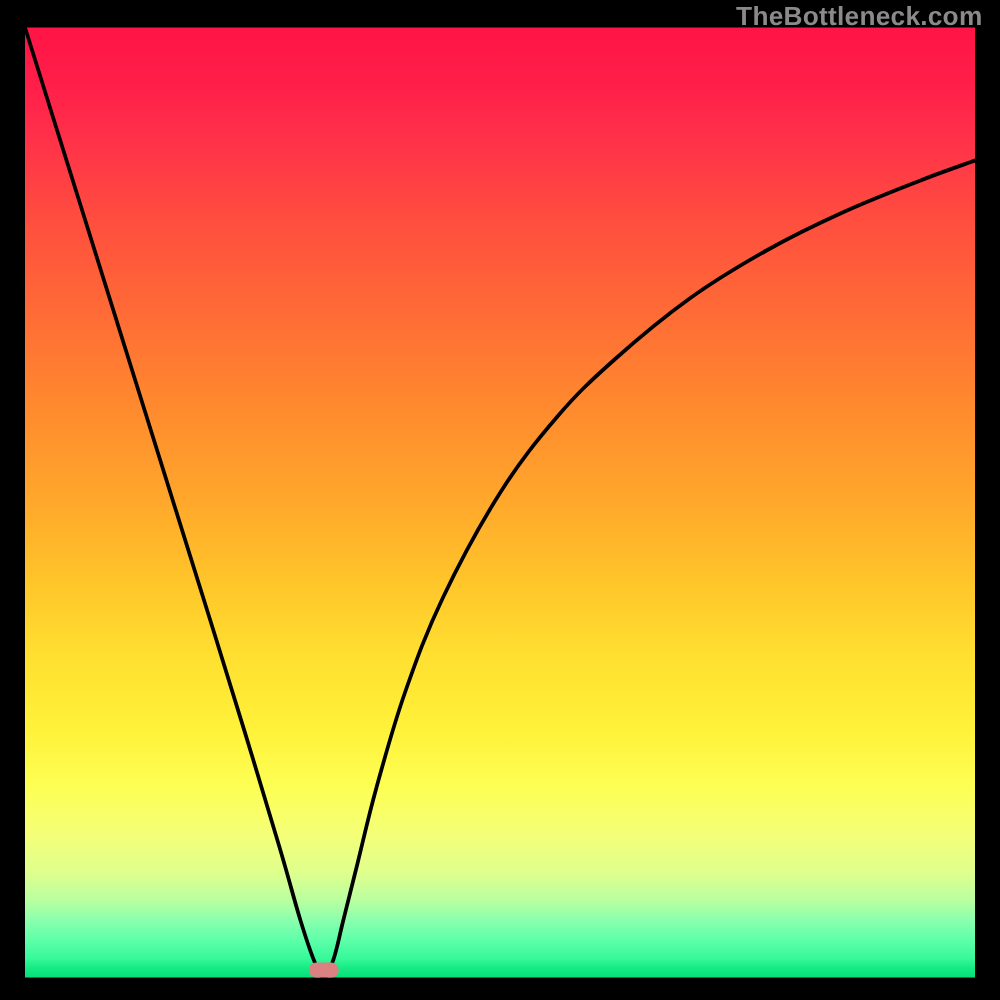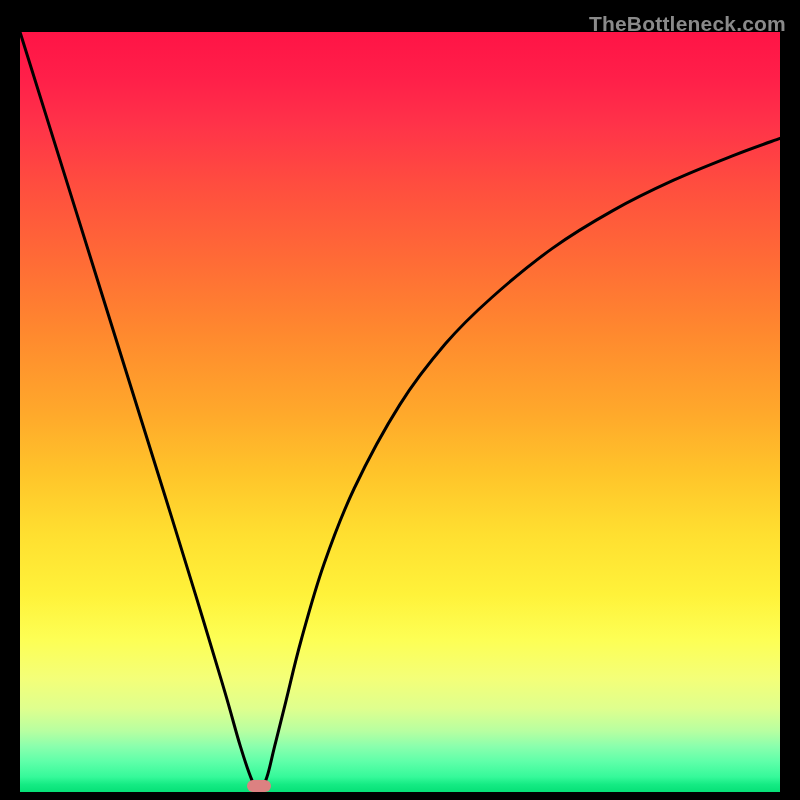--- a/index.html
+++ b/index.html
@@ -8,21 +8,20 @@
     width: 800px;
     height: 800px;
     background: #000;
     overflow: hidden;
   }
   .container {
     position: relative;
     width: 800px;
     height: 604px;
     background: #000;
-    margin-top: 10px;
   }
   .watermark {
     position: absolute;
     top: 2px;
     right: 14px;
     font-family: Arial, Helvetica, sans-serif;
     font-size: 21px;
     font-weight: 600;
     color: #8a8a8a;
     letter-spacing: 0.2px;

